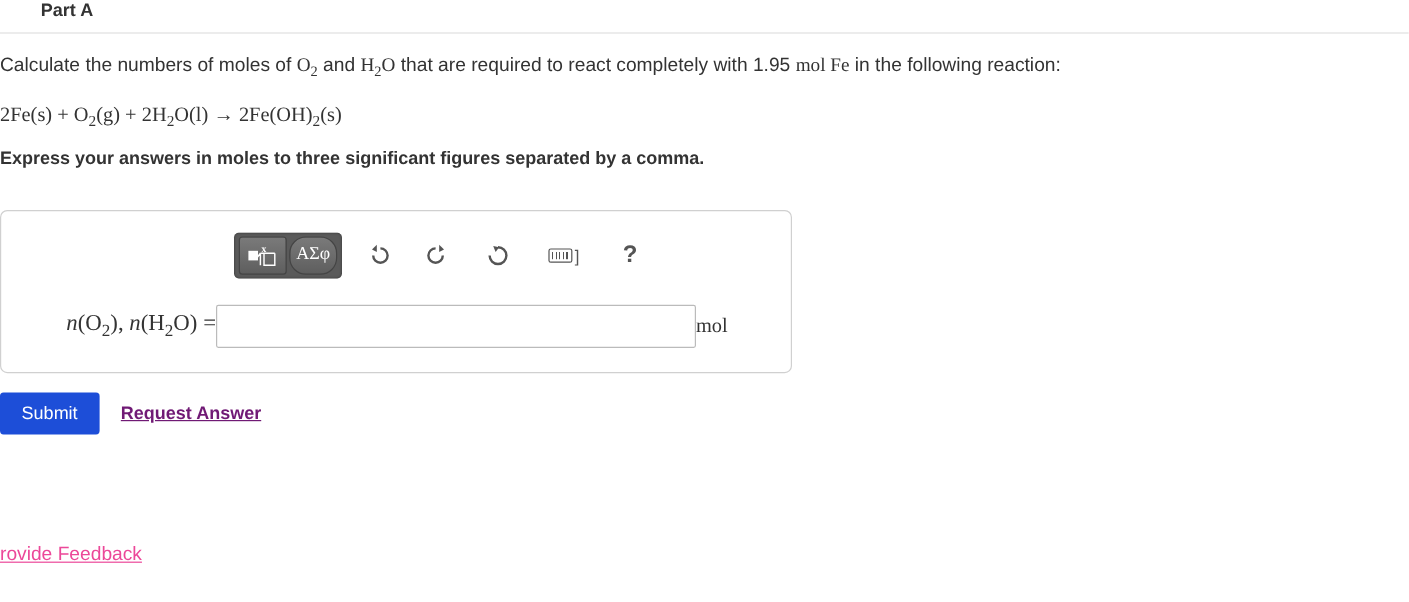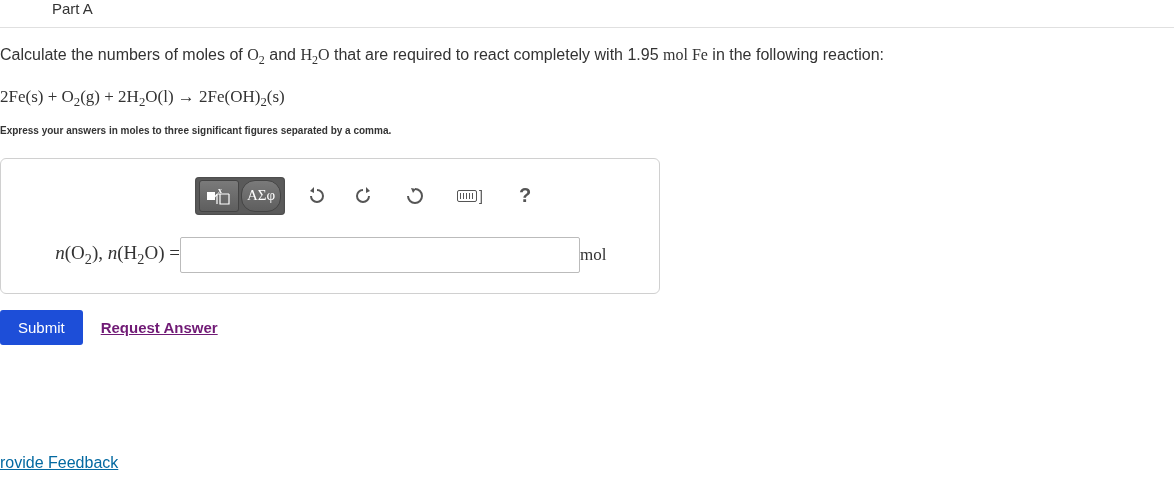--- a/index.html
+++ b/index.html
@@ -7,45 +7,45 @@
     font-family: Arial, Helvetica, sans-serif;
     font-size: 15px;
     color: #333;
     background: #fff;
     width: 1174px;
     height: 502px;
     position: relative;
     padding: 0 0 0 0;
   }
   .part-header {
-    font-weight: normal;
-    font-size: 15px;
-    padding: 0 0 10px 52px;
+    font-weight: bold;
+    font-size: 15px;
+    padding: 0 0 10px 34px;
     color: #333;
     border-bottom: 1px solid #e0e0e0;
     margin-bottom: 18px;
   }
   .content {
   }
   .question-line {
     font-size: 16px;
     margin-bottom: 14px;
     color: #333;
   }
   .equation-line {
     font-size: 17px;
     font-family: 'Times New Roman', serif;
     margin-bottom: 14px;
     margin-top: 19px;
   }
   .rm { font-style: normal; font-family: 'Times New Roman', serif; }
   .instruction-line {
     font-weight: bold;
-    font-size: 10px;
-    margin-bottom: 22px;
+    font-size: 15px;
+    margin-bottom: 34px;
   }
   .answer-box {
     border: 1px solid #d0d0d0;
     border-radius: 6px;
     width: 660px;
     padding: 18px 14px 20px 14px;
     margin-bottom: 16px;
     position: relative;
   }
   .toolbar {
@@ -155,21 +155,21 @@
     cursor: pointer;
   }
   .link {
     color: #701a75;
     text-decoration: underline;
     font-size: 15px;
     cursor: pointer;
     font-weight: bold;
   }
   .feedback-link {
-    color: #0369a1;
+    color: #ec4899;
     text-decoration: underline;
     font-size: 16px;
     cursor: pointer;
     position: absolute;
     bottom: 30px;
     left: 0;
   }
   sub { font-size: 0.75em; }
 </style>
 </head>

